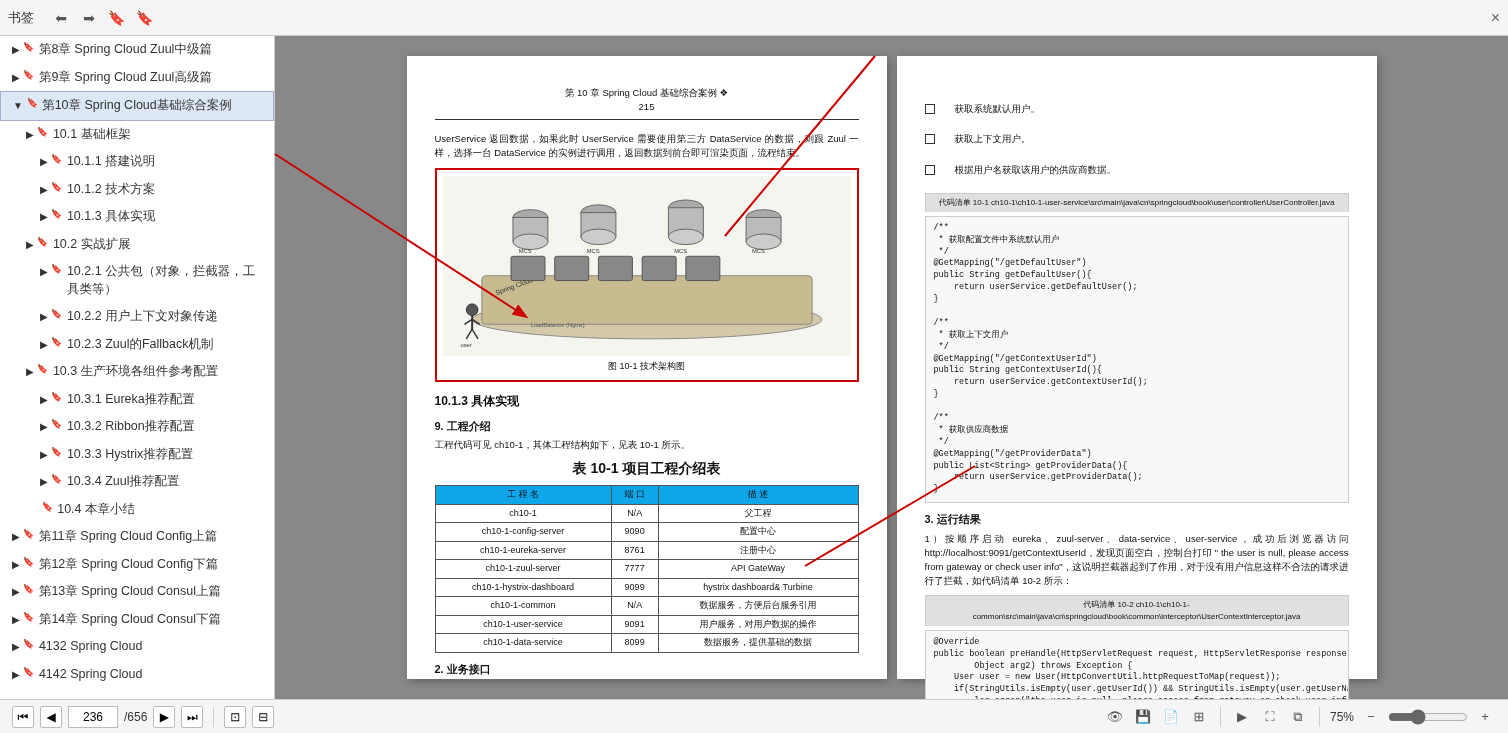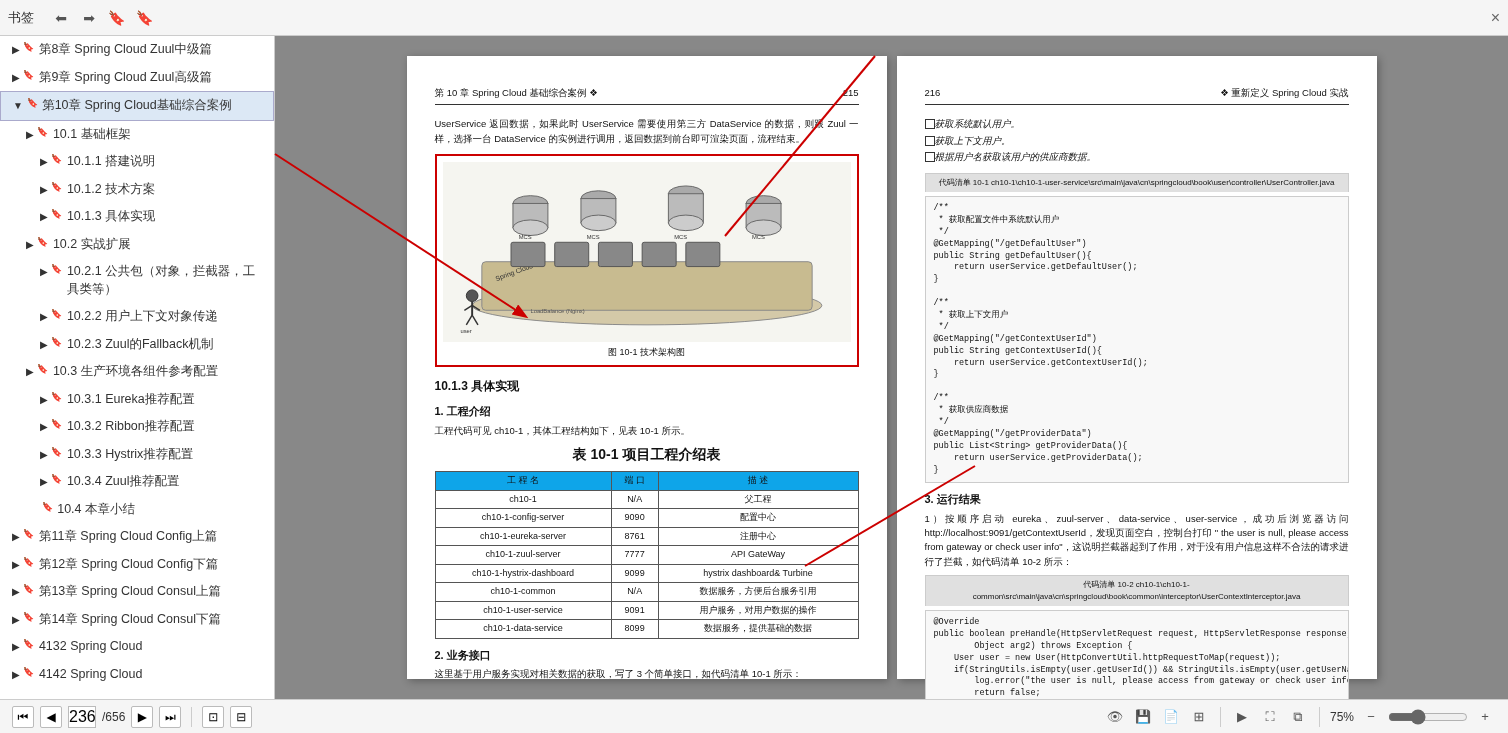--- a/index.html
+++ b/index.html
@@ -78,20 +78,21 @@
       box-shadow: 2px 2px 8px rgba(0,0,0,0.3);
     }
     .page-header {
       display: flex;
       justify-content: space-between;
       align-items: center;
       border-bottom: 1px solid #333;
       padding-bottom: 4px;
       margin-bottom: 12px;
       font-size: 9.5px;
+      flex-direction: column;
     }
 
     .section-title { font-size: 12px; font-weight: bold; margin: 10px 0 6px 0; }
     .subsection-title { font-size: 11px; font-weight: bold; margin: 8px 0 4px 0; }
     .paragraph { margin-bottom: 6px; font-size: 9.5px; text-align: justify; }
 
     
     .diagram-box {
       border: 2px solid #cc0000;
       margin: 8px 0;
@@ -135,35 +136,35 @@
       overflow-x: hidden;
     }
     .code-header {
       background: #e0e0e0;
       border: 1px solid #ccc;
       border-bottom: none;
       padding: 3px 6px;
       font-size: 8px;
       text-align: center;
     }
-    .check-item { display: flex; gap: 0; margin: 2px 0; font-size: 9.5px; font-style: italic; }
+    .check-item { display: flex; gap: 20px; margin: 16px 0; font-size: 9.5px; }
     .check-box { width: 10px; height: 10px; border: 1px solid #333; display: inline-block; flex-shrink: 0; margin-top: 2px; }
 
     
     .bottom-bar {
       background: #f5f5f5;
       border-top: 1px solid #ccc;
       display: flex;
       align-items: center;
       padding: 4px 12px;
       gap: 6px;
       min-height: 34px;
     }
     .nav-btn { width: 22px; height: 22px; border: 1px solid #bbb; background: #fff; cursor: pointer; display: flex; align-items: center; justify-content: center; font-size: 12px; border-radius: 2px; }
-    .page-input { width: 28px; height: 22px; border: 1px solid #bbb; text-align: center; font-size: 16px; background: #fff; }
+    .page-input { width: 50px; height: 22px; border: 1px solid #bbb; text-align: center; font-size: 12px; background: #fff; }
     .page-total { font-size: 12px; color: #333; }
     .nav-separator { width: 1px; height: 20px; background: #ccc; margin: 0 4px; }
 
     .bottom-right { margin-left: auto; display: flex; align-items: center; gap: 6px; }
     .bottom-icon { width: 22px; height: 22px; display: flex; align-items: center; justify-content: center; cursor: pointer; color: #555; border: 1px solid transparent; border-radius: 2px; }
     .zoom-text { font-size: 12px; color: #333; }
     .zoom-slider { width: 80px; accent-color: #666; }
 
     
     .sidebar::-webkit-scrollbar { width: 6px; }
@@ -368,21 +369,21 @@
                 <line x1="30" y1="150" x2="36" y2="160" stroke="#333" stroke-width="1.5"></line>
                 <text x="18" y="168" font-size="6" fill="#333">user</text>
 
                 <text x="90" y="148" font-size="6" fill="#555">LoadBalance (Nginx)</text>
               </svg>
             </div>
             <div class="diagram-caption">图 10-1  技术架构图</div>
           </div>
 
           <div class="section-title">10.1.3  具体实现</div>
-          <div class="subsection-title">1. 工程介绍</div>
+          <div class="subsection-title">9. 工程介绍</div>
           <p class="paragraph">工程代码可见 ch10-1，其体工程结构如下，见表 10-1 所示。</p>
 
           <div class="table-caption">表 10-1  项目工程介绍表</div>
           <table class="pdf-table">
             <thead>
               <tr>
                 <th>工 程 名</th>
                 <th>端 口</th>
                 <th>描 述</th>
               </tr>
@@ -425,28 +426,23 @@
                 </tr>
                 <tr>
                   <td>ch10-1-data-service</td>
                   <td>8099</td>
                   <td>数据服务，提供基础的数据</td>
                 </tr>
               </tbody>
           </table>
 
           <div class="subsection-title">2. 业务接口</div>
-          <p class="paragraph">这里基于用户服务实现对相关数据的获取，写了 3 个简单接口，如代码清单 10-1 所示：</p>
         </div>
 
         <div class="pdf-page">
-          <div class="page-header">
-            <span>216</span>
-            <span>❖  重新定义 Spring Cloud 实战</span>
-          </div>
 
           <div id="check-items-container">
               <div class="check-item">
                 <span class="check-box"></span>
                 <span>获取系统默认用户。</span>
               </div>
               <div class="check-item">
                 <span class="check-box"></span>
                 <span>获取上下文用户。</span>
               </div>

